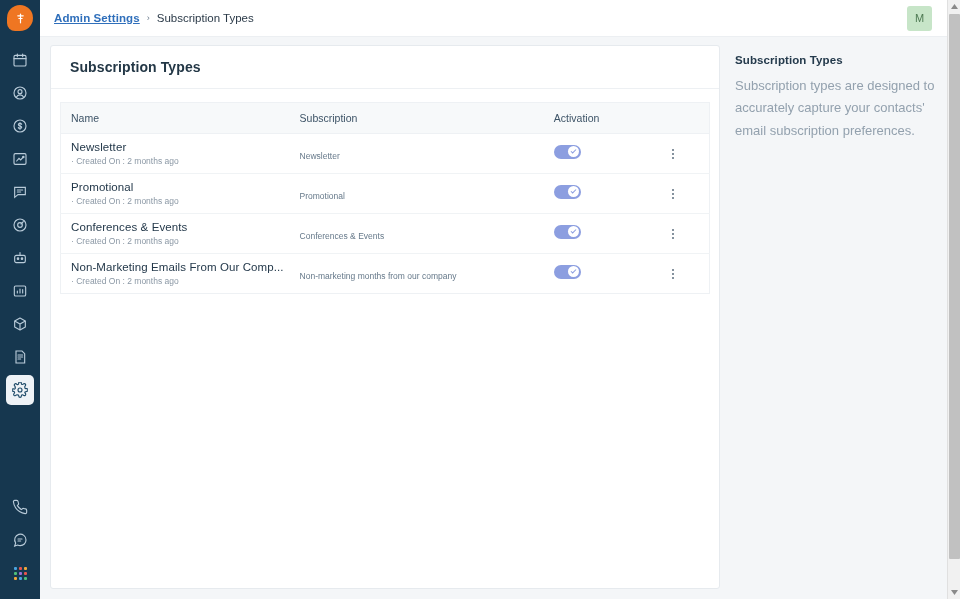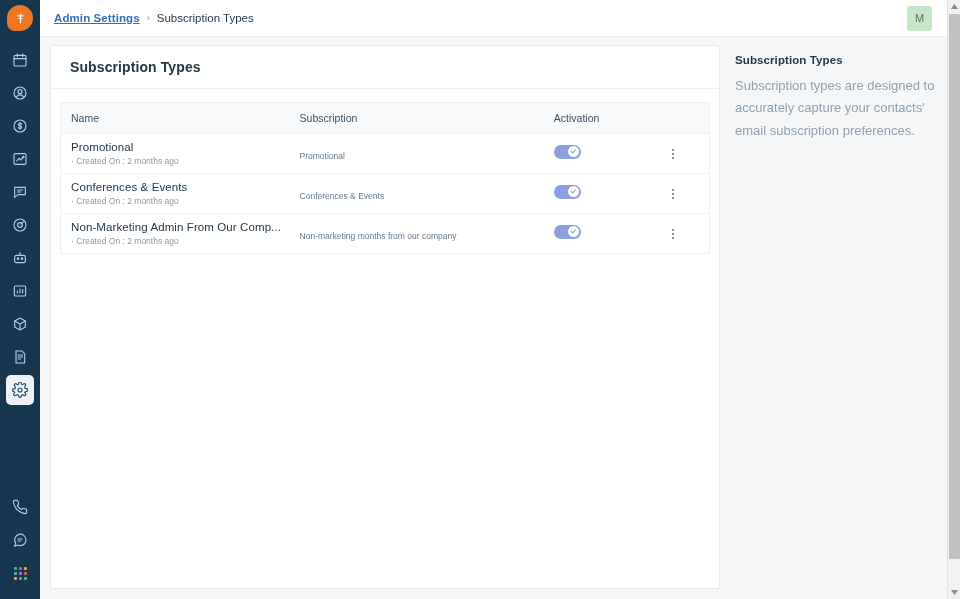--- a/index.html
+++ b/index.html
@@ -295,20 +295,39 @@
               <tr>
                 <th class="c-name">Name</th>
                 <th class="c-desc">Subscription</th>
                 <th class="c-act">Activation</th>
                 <th class="c-menu"></th>
               </tr>
             </thead>
             <tbody id="tbody">
                 <tr>
                   <td>
+                    <div class="row-name">Newsletter</div>
+                    <div class="row-sub">· Created On : 2 months ago</div>
+                  </td>
+                  <td><span class="row-desc">Newsletter</span></td>
+                  <td><span class="toggle"><span class="knob">
+                        <svg width="7" height="7" viewBox="0 0 24 24" fill="none" stroke="#8c9ee0" stroke-width="3.5" stroke-linecap="round">
+                          <path d="M20 6L9 17l-5-5"></path>
+                        </svg>
+                      </span></span></td>
+                  <td>
+                    <span class="kebab">
+                      <i></i>
+                      <i></i>
+                      <i></i>
+                    </span>
+                  </td>
+                </tr>
+                <tr>
+                  <td>
                     <div class="row-name">Promotional</div>
                     <div class="row-sub">· Created On : 2 months ago</div>
                   </td>
                   <td><span class="row-desc">Promotional</span></td>
                   <td><span class="toggle"><span class="knob">
                         <svg width="7" height="7" viewBox="0 0 24 24" fill="none" stroke="#8c9ee0" stroke-width="3.5" stroke-linecap="round">
                           <path d="M20 6L9 17l-5-5"></path>
                         </svg>
                       </span></span></td>
                   <td>
@@ -333,21 +352,21 @@
                   <td>
                     <span class="kebab">
                       <i></i>
                       <i></i>
                       <i></i>
                     </span>
                   </td>
                 </tr>
                 <tr>
                   <td>
-                    <div class="row-name">Non-Marketing Admin From Our Comp...</div>
+                    <div class="row-name">Non-Marketing Emails From Our Comp...</div>
                     <div class="row-sub">· Created On : 2 months ago</div>
                   </td>
                   <td><span class="row-desc">Non-marketing months from our company</span></td>
                   <td><span class="toggle"><span class="knob">
                         <svg width="7" height="7" viewBox="0 0 24 24" fill="none" stroke="#8c9ee0" stroke-width="3.5" stroke-linecap="round">
                           <path d="M20 6L9 17l-5-5"></path>
                         </svg>
                       </span></span></td>
                   <td>
                     <span class="kebab">

